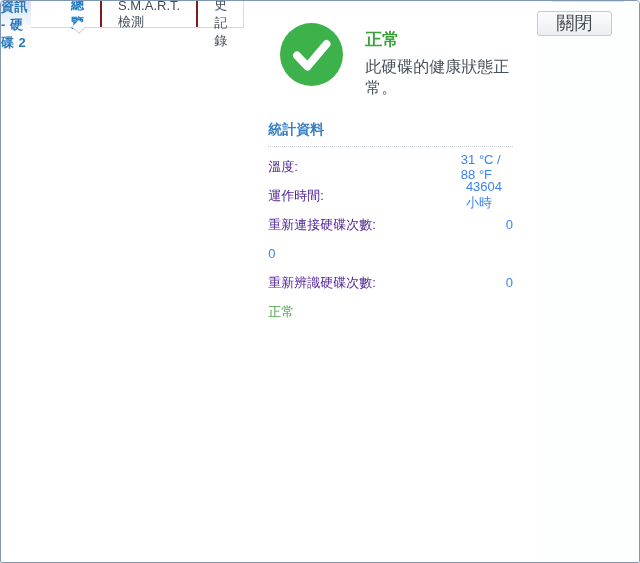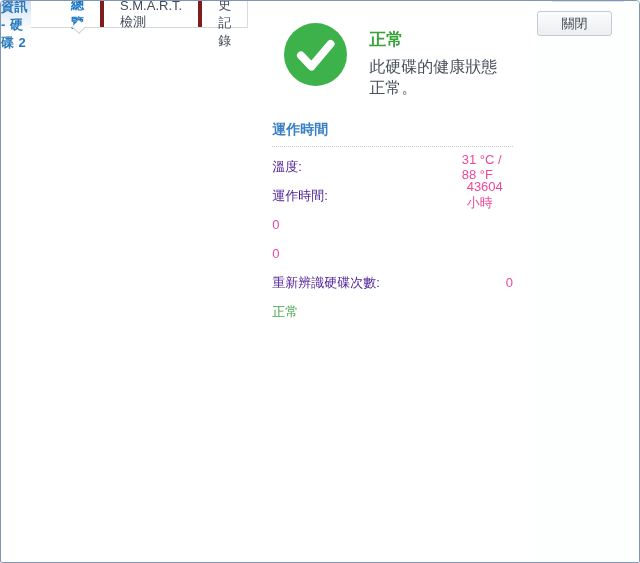--- a/index.html
+++ b/index.html
@@ -35,21 +35,21 @@
     padding-left: 24px;
     display: flex; align-items: stretch;
   }
   .tab {
     padding: 0 16px;
     display: flex; align-items: center;
     font-size: 13px; color: #414b58;
     cursor: pointer;
     position: relative;
   }
-  .tab + .tab { border-left: 4px solid #7f1d1d; }
+  .tab + .tab { border-left: 2px solid #7f1d1d; }
   .tab.last-sep { border-right: 1px solid #d8dce1; }
   .tab.active { color: #1e7ac4; font-weight: bold; }
   .notch {
     position: absolute;
     left: 43px; top: 21px;
     width: 10px; height: 10px;
     background: #fff;
     border-right: 1px solid #cfd4da;
     border-bottom: 1px solid #cfd4da;
     transform: rotate(45deg);
@@ -70,33 +70,33 @@
     font-size: 14px; font-weight: bold; color: #3a80c4;
   }
   .section-divider {
     border: 0; border-top: 1px dotted #c6cbd1;
     margin-top: 7px;
   }
 
   .stats-table { margin-top: 5px; }
   .stat-row { display: flex; height: 29px; align-items: center; font-size: 13px; }
   .stat-label { width: 276px; color: #4c1d95; }
-  .stat-value { color: #ec4899; }
+  .stat-value { color: #3b82f6; }
   .stat-value.green { color: #48a648; }
 
   
   .footer { flex: 0 0 42px; background: #fdfefe; }
   .footer-sep { margin: 0 15px; border-top: 1px solid #dde2e7; }
   .footer-btns { text-align: right; padding: 9px 27px 0 0; }
   .btn {
     display: inline-block;
     min-width: 75px; height: 25px;
     padding: 0 14px;
     font-family: inherit;
-    font-size: 13px; color: #42484f;
+    font-size: 18px; color: #42484f;
     background: linear-gradient(to bottom, #fbfcfd, #eceef1);
     border: 1px solid #c5cad2;
     border-radius: 3px;
     cursor: pointer;
     line-height: 23px;
   }
 </style>
 </head>
 <body>
 
@@ -121,33 +121,34 @@
           <circle cx="31.5" cy="31.5" r="31.5" fill="#3db24a"></circle>
           <path d="M17 32.5 L27.5 43.5 L46.5 21" fill="none" stroke="#ffffff" stroke-width="8" stroke-linecap="round" stroke-linejoin="round"></path>
         </svg>
       </span>
       <div class="status-texts">
         <div class="status-title">正常</div>
         <div class="status-desc">此硬碟的健康狀態正常。</div>
       </div>
     </div>
 
-    <div class="section-title">運作時間</div>
+    <div class="section-title">統計資料</div>
     <hr class="section-divider">
 
     <div class="stats-table">
       <div class="stat-row">
         <span class="stat-label">溫度:</span>
         <span class="stat-value">31 °C / 88 °F</span>
       </div>
       <div class="stat-row">
         <span class="stat-label">運作時間:</span>
         <span class="stat-value">43604 小時</span>
       </div>
       <div class="stat-row">
+        <span class="stat-label">重新連接硬碟次數:</span>
         <span class="stat-value">0</span>
       </div>
       <div class="stat-row">
         <span class="stat-value">0</span>
       </div>
       <div class="stat-row">
         <span class="stat-label">重新辨識硬碟次數:</span>
         <span class="stat-value">0</span>
       </div>
       <div class="stat-row">

